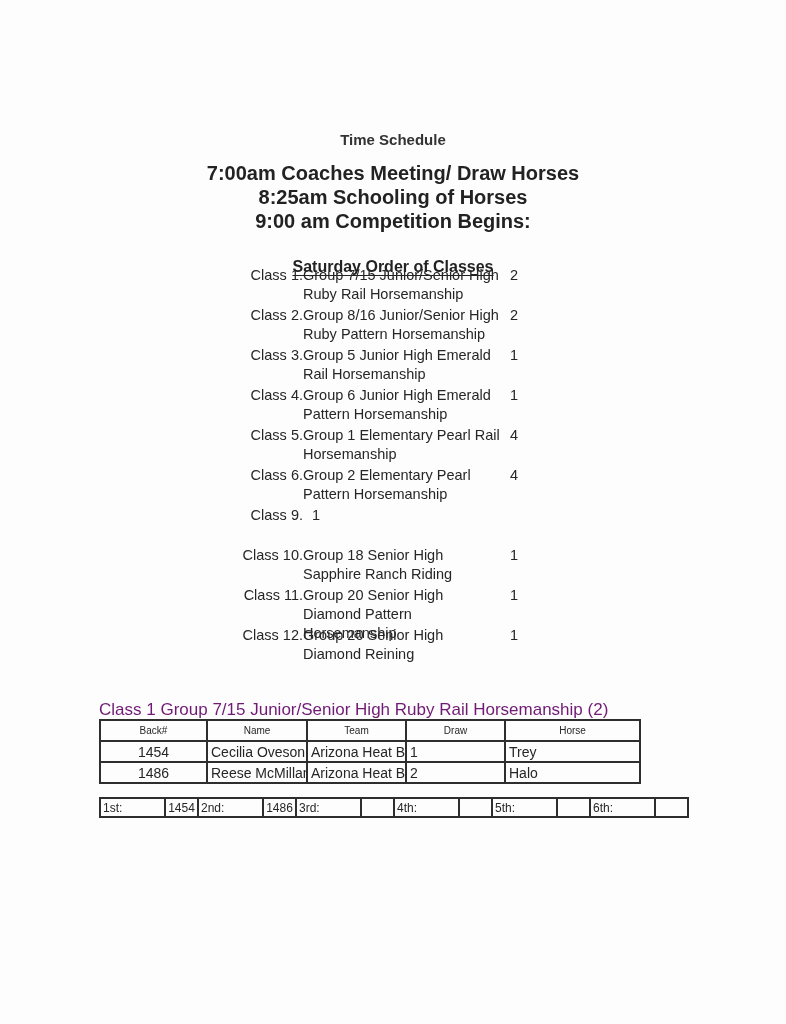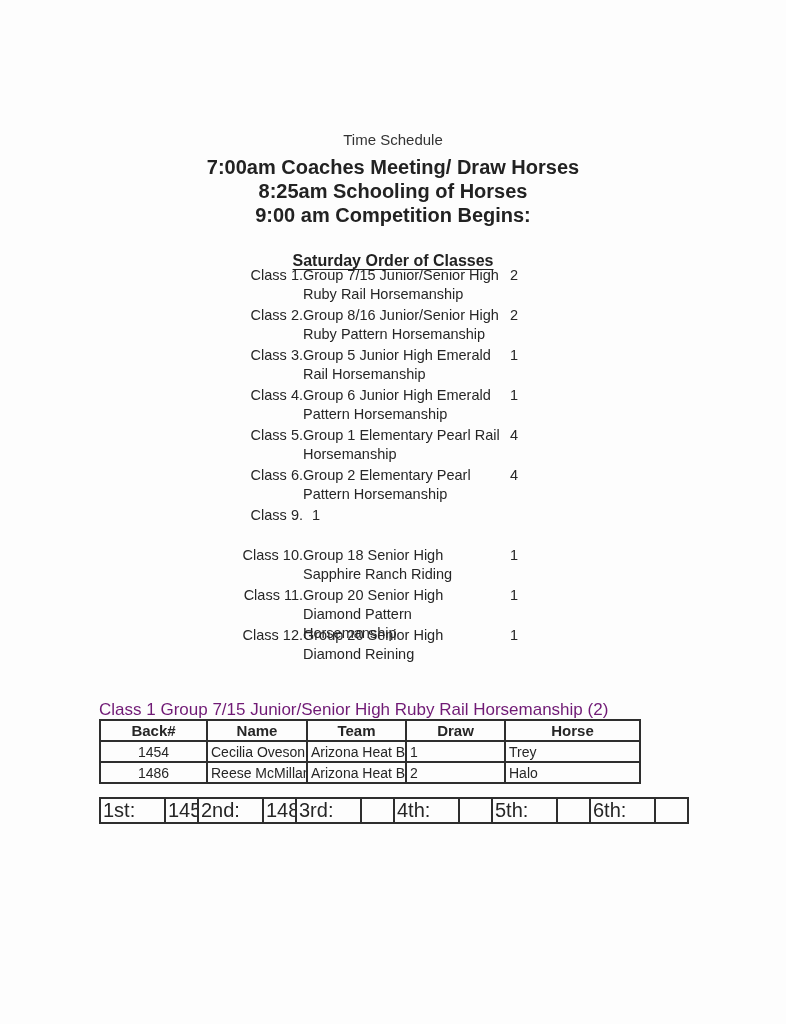--- a/index.html
+++ b/index.html
@@ -20,23 +20,23 @@
   
   .header {
     position: absolute;
     top: 131px;
     left: 0;
     width: 100%;
     text-align: center;
   }
   .schedule-title {
     font-size: 15px;
-    font-weight: 400;
+    font-weight: 700;
     color: #333;
-    margin-bottom: 7px;
+    margin-bottom: 13px;
   }
   .schedule-line {
     font-size: 20px;
     font-weight: 700;
     line-height: 24px;
     color: #222;
   }
   .section-title {
     display: inline-block;
     margin-top: 7px;
@@ -93,35 +93,35 @@
     color: #262626;
   }
   table.results th, table.results td {
     border: 2px solid #2e2e2e;
     padding: 0 3px;
     height: 19px;
     overflow: hidden;
     white-space: nowrap;
   }
   table.results th {
-    font-size: 15px;
-    font-weight: 700;
+    font-size: 10px;
+    font-weight: 400;
   }
   td.cell-center { text-align: center; }
   td.cell-left   { text-align: left; }
 
   
   table.placements {
     position: absolute;
     top: 797px;
     left: 99px;
     border-collapse: collapse;
     table-layout: fixed;
     width: 590px;
-    font-size: 20px;
+    font-size: 12px;
     color: #262626;
   }
   table.placements td {
     border: 2px solid #2e2e2e;
     height: 17px;
     padding: 0 2px;
     overflow: hidden;
     white-space: nowrap;
   }
   td.place-label { text-align: left; }

